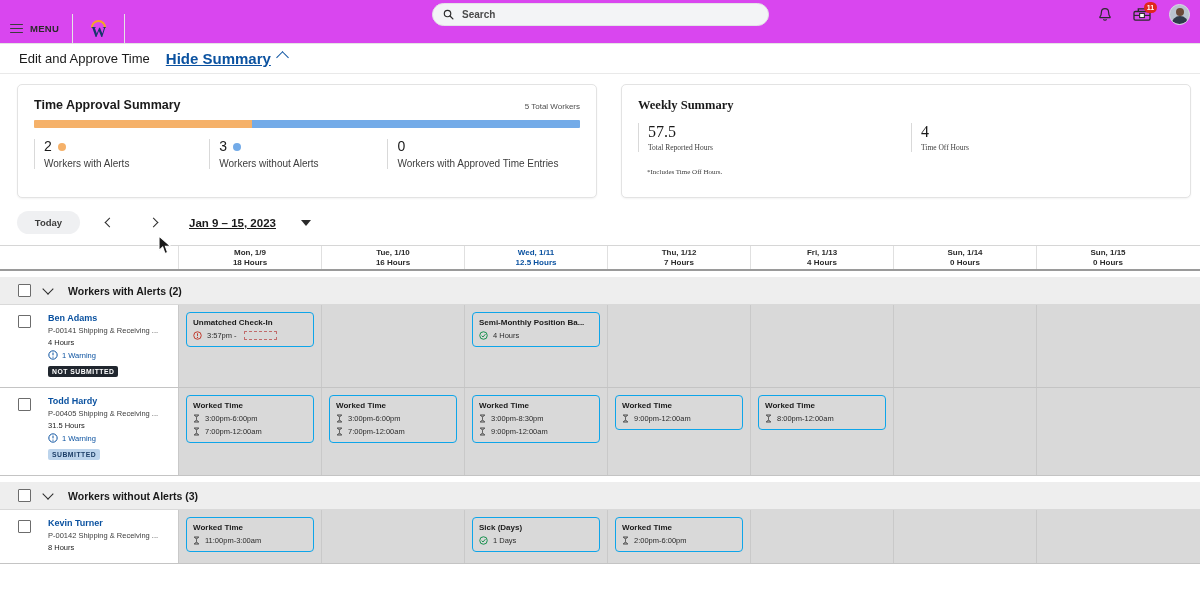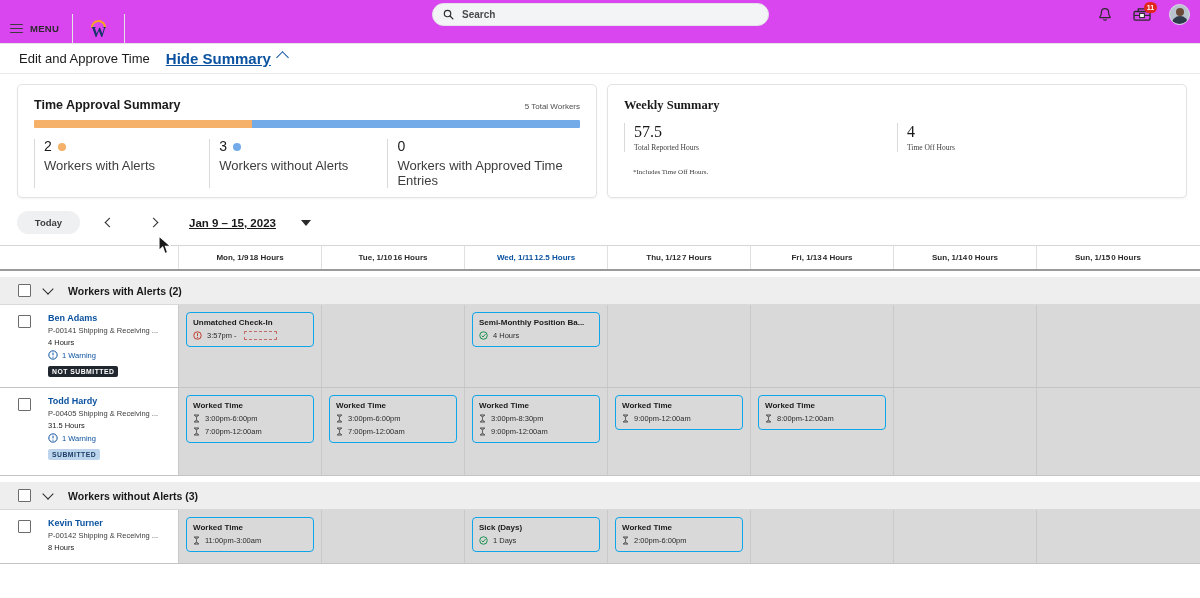--- a/index.html
+++ b/index.html
@@ -117,21 +117,21 @@
   .chev-up {
     width: 9px; height: 9px;
     border-left: 1.6px solid #0b52a0;
     border-top: 1.6px solid #0b52a0;
     transform: rotate(45deg);
     margin-top: -3px;
   }
 
   
   .cards {
-    display: flex; gap: 10px;
+    display: flex; gap: 24px;
     padding: 10px 9px 0 17px;
   }
   .card {
     background: #fff;
     border: 1px solid #e3e3e3;
     border-radius: 5px;
     box-shadow: 0 1px 2px rgba(0,0,0,0.05);
     padding: 13px 16px 14px 16px;
     position: relative;
   }
@@ -152,21 +152,21 @@
   .stat {
     padding-left: 9px;
     border-left: 1px solid #d9d9d9;
   }
   .stat:first-child { padding-left: 9px; }
   .stat-num-row { display: flex; align-items: center; gap: 6px; }
   .stat-num { font-size: 14px; color: #1a1a1a; line-height: 15px; }
   .dot { width: 8px; height: 8px; border-radius: 50%; }
   .dot.orange { background: #f5b169; }
   .dot.blue { background: #73abe8; }
-  .stat-label { font-size: 13px; color: #3d3d3d; margin-top: 4px; }
+  .stat-label { font-size: 10px; color: #3d3d3d; margin-top: 4px; }
   .w1 { width: 182px; } .w2 { width: 185px; } .w3 { width: 200px; }
 
   .wk-stats { display: flex; margin-top: 10px; }
   .wk-stat { border-left: 1px solid #d9d9d9; padding-left: 9px; }
   .wk-num { font-size: 16px; color: #1a1a1a; line-height: 17px; }
   .wk-label { font-size: 7.5px; color: #3d3d3d; margin-top: 3px; }
   .wk-w1 { width: 273px; } .wk-w2 { width: 200px; }
   .footnote {
     font-size: 7px; color: #3d3d3d;
     margin-top: 16px; padding-left: 9px;
@@ -222,21 +222,21 @@
   .grid-head {
     display: flex;
     border-top: 1px solid #d6d6d6;
     border-bottom: 2px solid #9a9a9a;
     height: 26px;
   }
   .gh-spacer { width: 178px; flex: none; }
   .gh-cell {
     width: 143px; flex: none;
     border-left: 1px solid #e0e0e0;
-    display: flex; flex-direction: row;
+    display: flex; flex-direction: column;
     align-items: center; justify-content: center;
     gap: 1px;
   }
   .gh-day { font-size: 8px; font-weight: bold; color: #2b2b2b; }
   .gh-hours { font-size: 8px; font-weight: bold; color: #2b2b2b; }
   .gh-cell.today .gh-day, .gh-cell.today .gh-hours { color: #0b52a0; }
 
   .group-header {
     display: flex; align-items: center;
     height: 28px;

